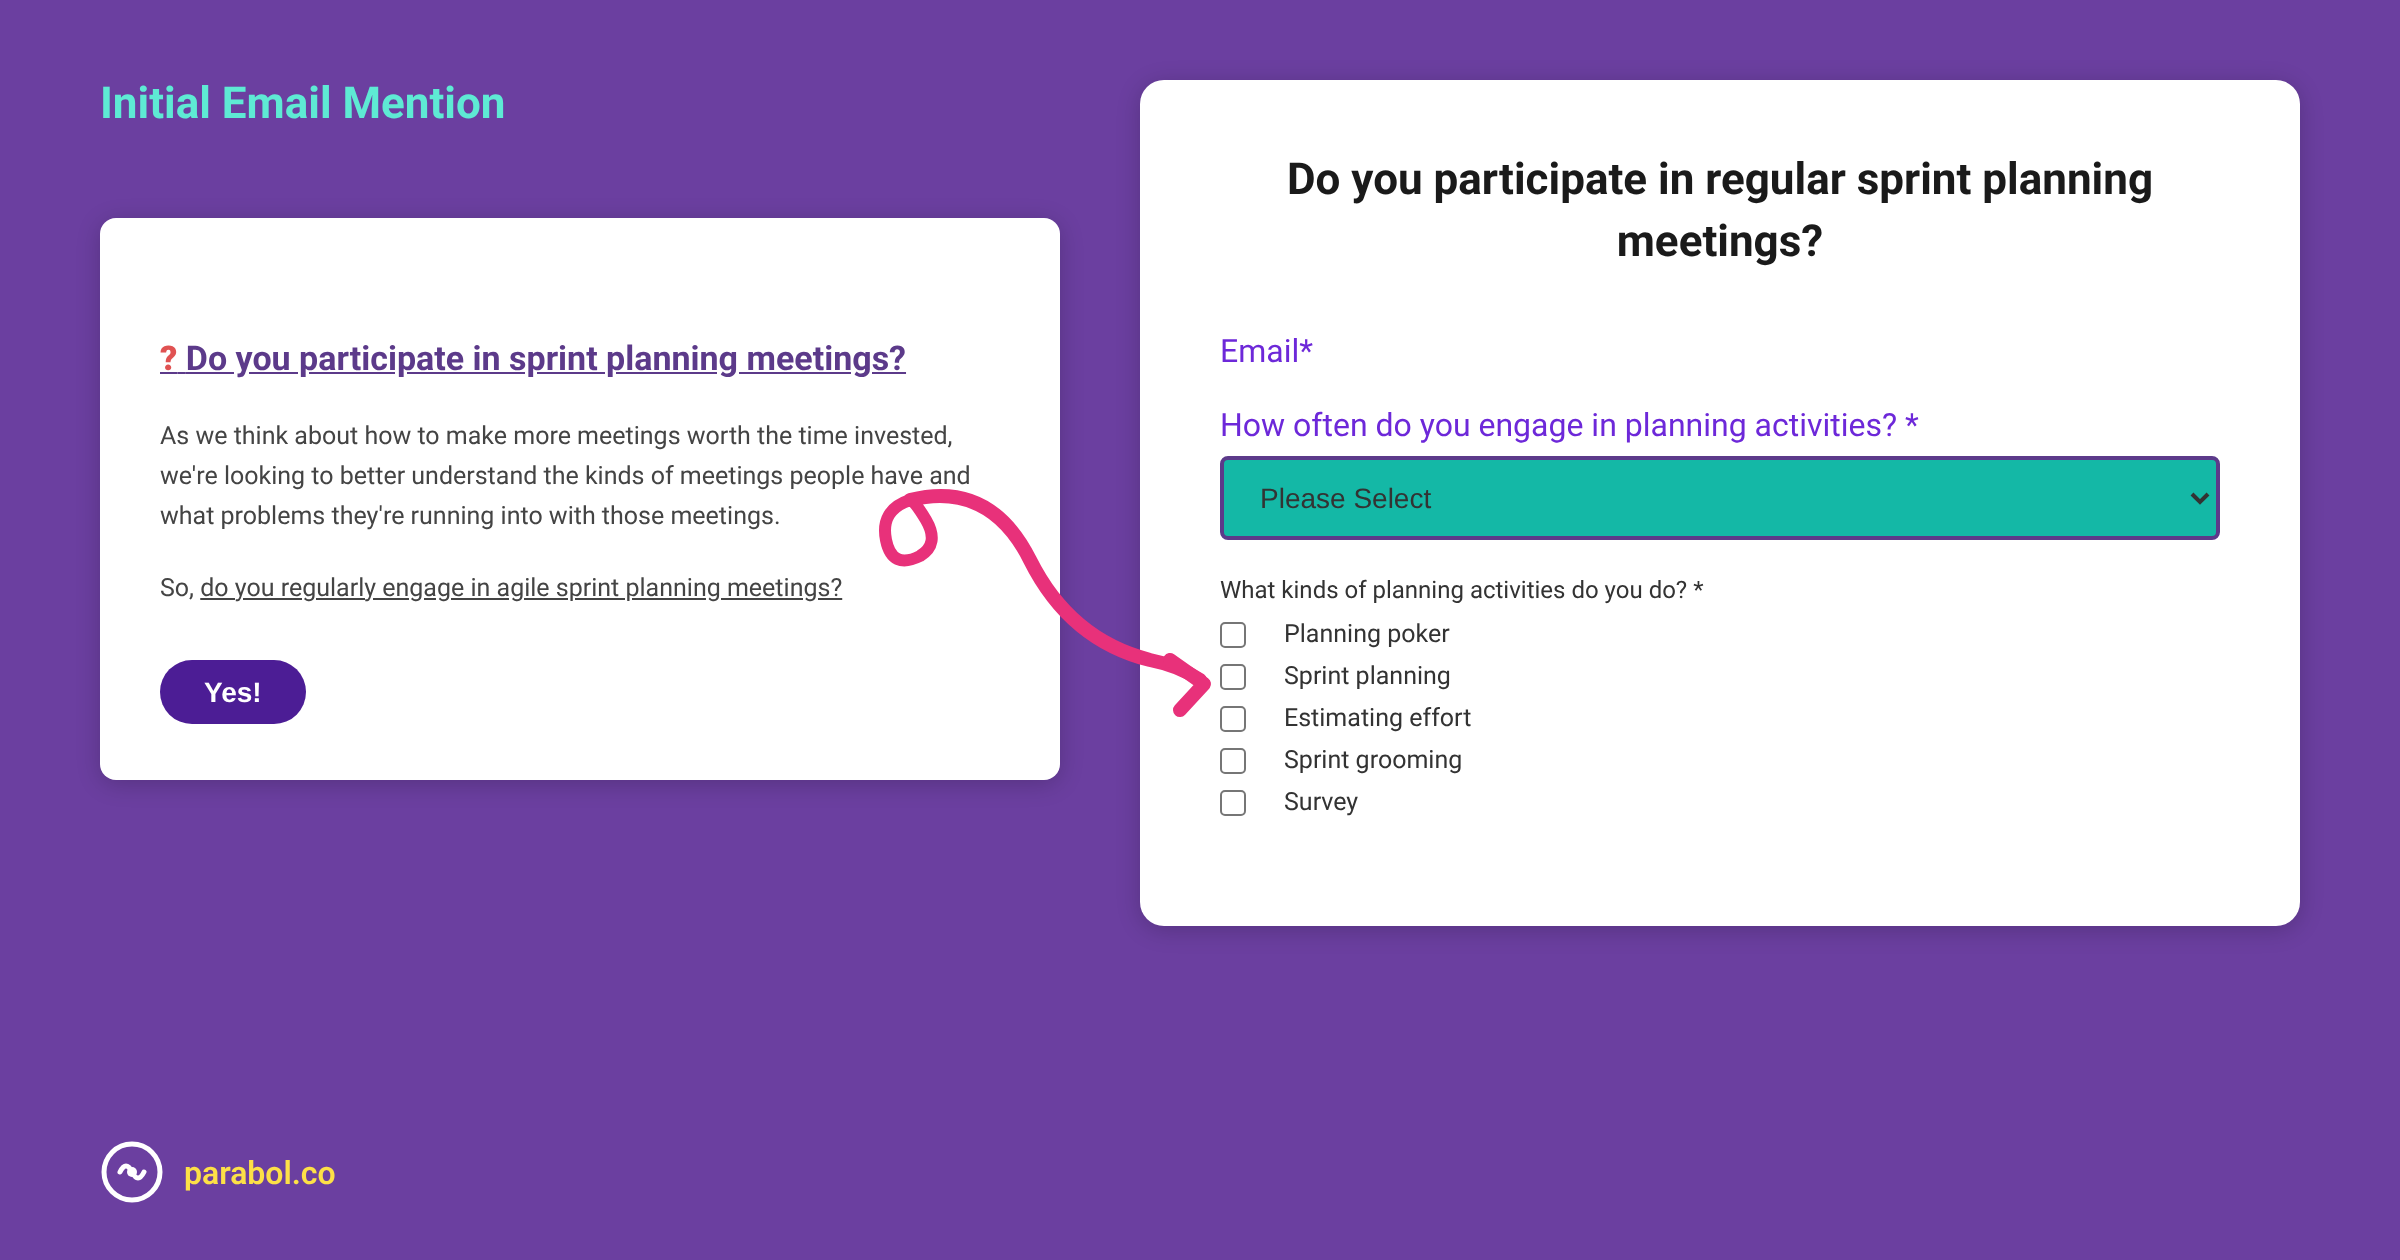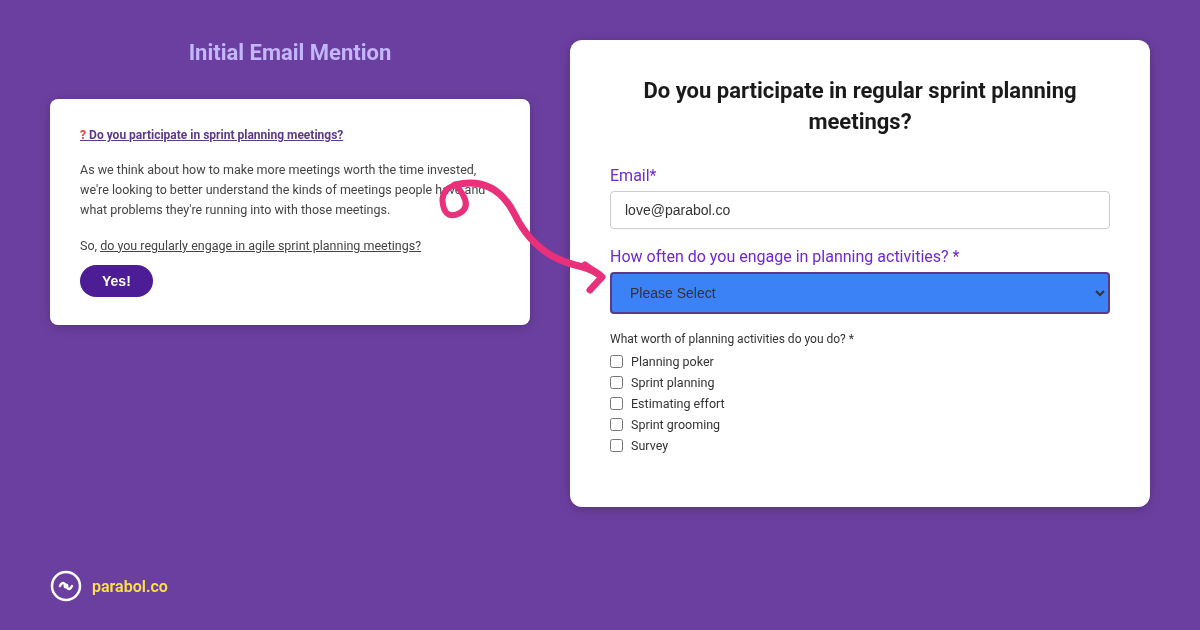--- a/index.html
+++ b/index.html
@@ -23,61 +23,61 @@
 
     
     .left-section {
       flex: 0 0 480px;
       display: flex;
       flex-direction: column;
       gap: 16px;
     }
 
     .section-title {
-      color: #c4b5fd;
+      color: #5eead4;
       font-size: 22px;
       font-weight: 700;
-      margin-bottom: 18px;
-      text-align: center;
+      margin-bottom: 28px;
     }
 
     .email-card {
       background: #ffffff;
       border-radius: 8px;
       padding: 28px 30px 28px 30px;
       box-shadow: 0 2px 12px rgba(0,0,0,0.2);
       position: relative;
     }
 
     .email-question {
-      font-size: 12px;
+      font-size: 17px;
       font-weight: 700;
       color: #5C3A8A;
       text-decoration: underline;
       margin-bottom: 16px;
       line-height: 1.4;
+      margin-top: 32px;
     }
 
     .question-mark {
       color: #E05252;
       font-weight: 900;
       text-decoration: none;
     }
 
     .email-body {
       font-size: 12.5px;
       color: #444;
       line-height: 1.6;
       margin-bottom: 18px;
     }
 
     .email-link-line {
       font-size: 12.5px;
       color: #444;
-      margin-bottom: 12px;
+      margin-bottom: 28px;
     }
 
     .email-link {
       color: #444;
       text-decoration: underline;
     }
 
     .yes-button {
       background-color: #4c1d95;
       color: #ffffff;
@@ -141,40 +141,40 @@
       outline: none;
     }
 
     .form-select {
       width: 100%;
       padding: 10px 14px;
       border: 2px solid #5C3A8A;
       border-radius: 4px;
       font-size: 14px;
       color: #333;
-      background: #3b82f6;
+      background: #14b8a6;
       outline: none;
       appearance: auto;
     }
 
     .checkbox-group {
       margin-bottom: 18px;
     }
 
     .checkbox-label {
       display: block;
       font-size: 12px;
       color: #333;
       margin-bottom: 8px;
     }
 
     .checkbox-item {
       display: flex;
       align-items: center;
-      gap: 8px;
+      gap: 19px;
       margin-bottom: 6px;
     }
 
     .checkbox-item input[type="checkbox"] {
       width: 13px;
       height: 13px;
       cursor: pointer;
     }
 
     .checkbox-item-label {
@@ -259,36 +259,35 @@
     </div>
   </div>
 
   <div class="right-section">
 
     <div class="survey-card">
       <div class="survey-question">Do you participate in regular sprint planning meetings?</div>
 
       <div class="form-group">
         <label class="form-label">Email*</label>
-        <input class="form-input" type="email" value="love@parabol.co" placeholder="love@parabol.co" style="">
       </div>
 
       <div class="form-group">
         <label class="form-label">How often do you engage in planning activities? *</label>
         <select class="form-select">
           <option>Please Select</option>
           <option>Daily</option>
           <option>Weekly</option>
           <option>Monthly</option>
           <option>Rarely</option>
         </select>
       </div>
 
       <div class="checkbox-group">
-        <div class="checkbox-label">What worth of planning activities do you do? *</div>
+        <div class="checkbox-label">What kinds of planning activities do you do? *</div>
 
         <div class="checkbox-item">
           <input type="checkbox" style="">
           <span class="checkbox-item-label">Planning poker</span>
         </div>
         <div class="checkbox-item">
           <input type="checkbox" style="">
           <span class="checkbox-item-label">Sprint planning</span>
         </div>
         <div class="checkbox-item">

